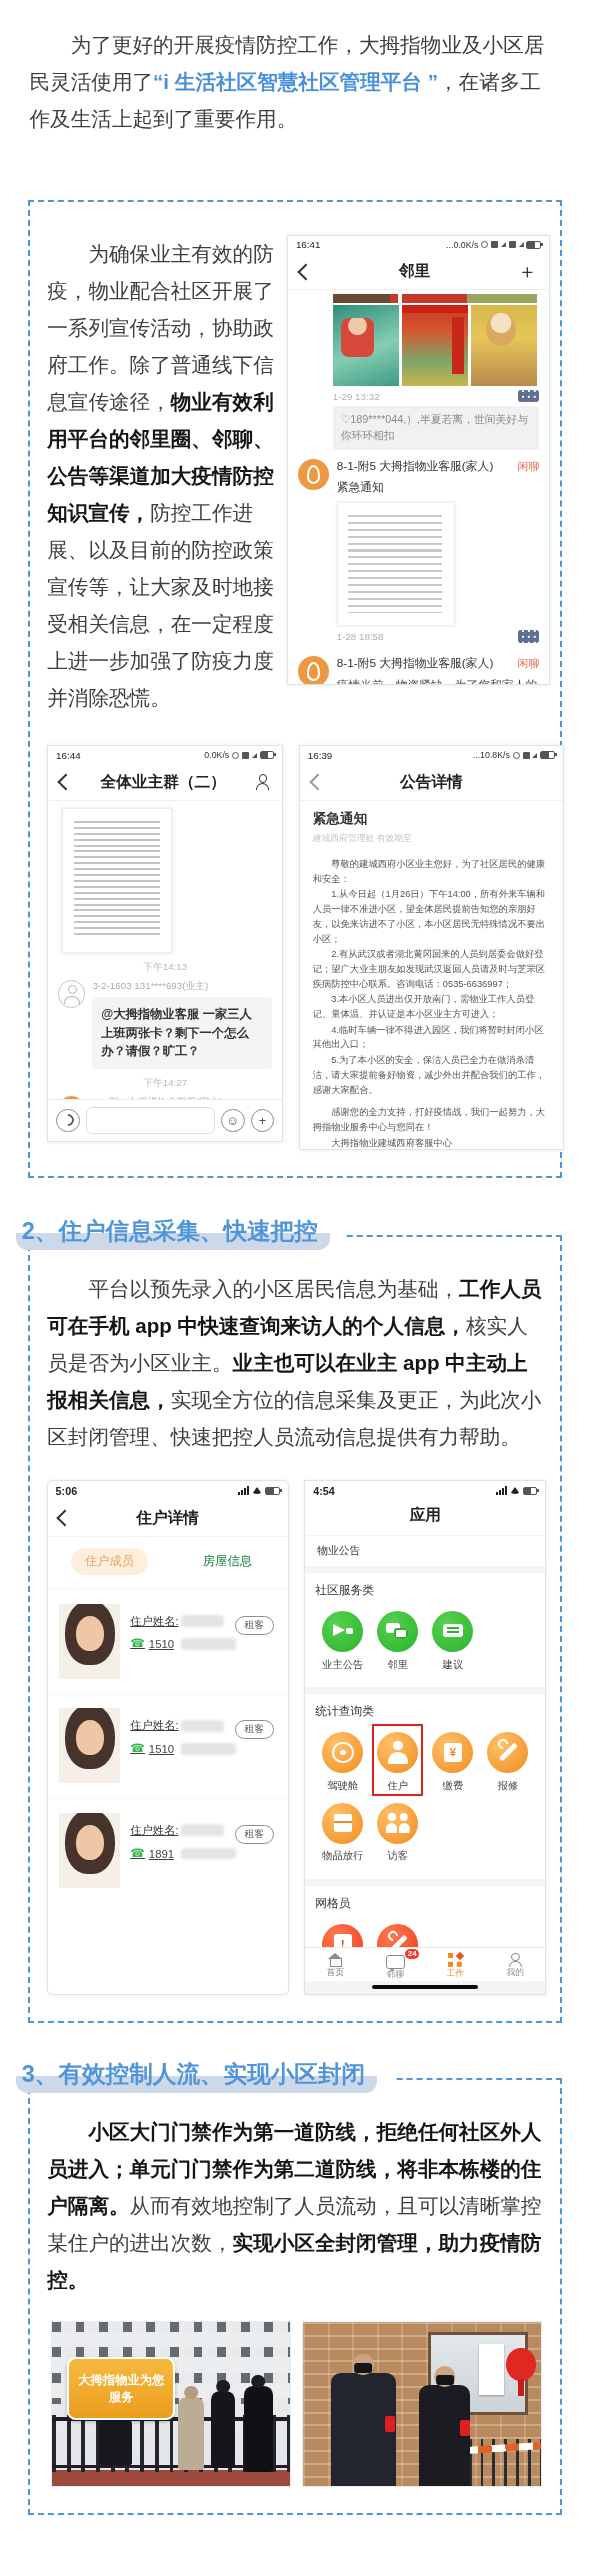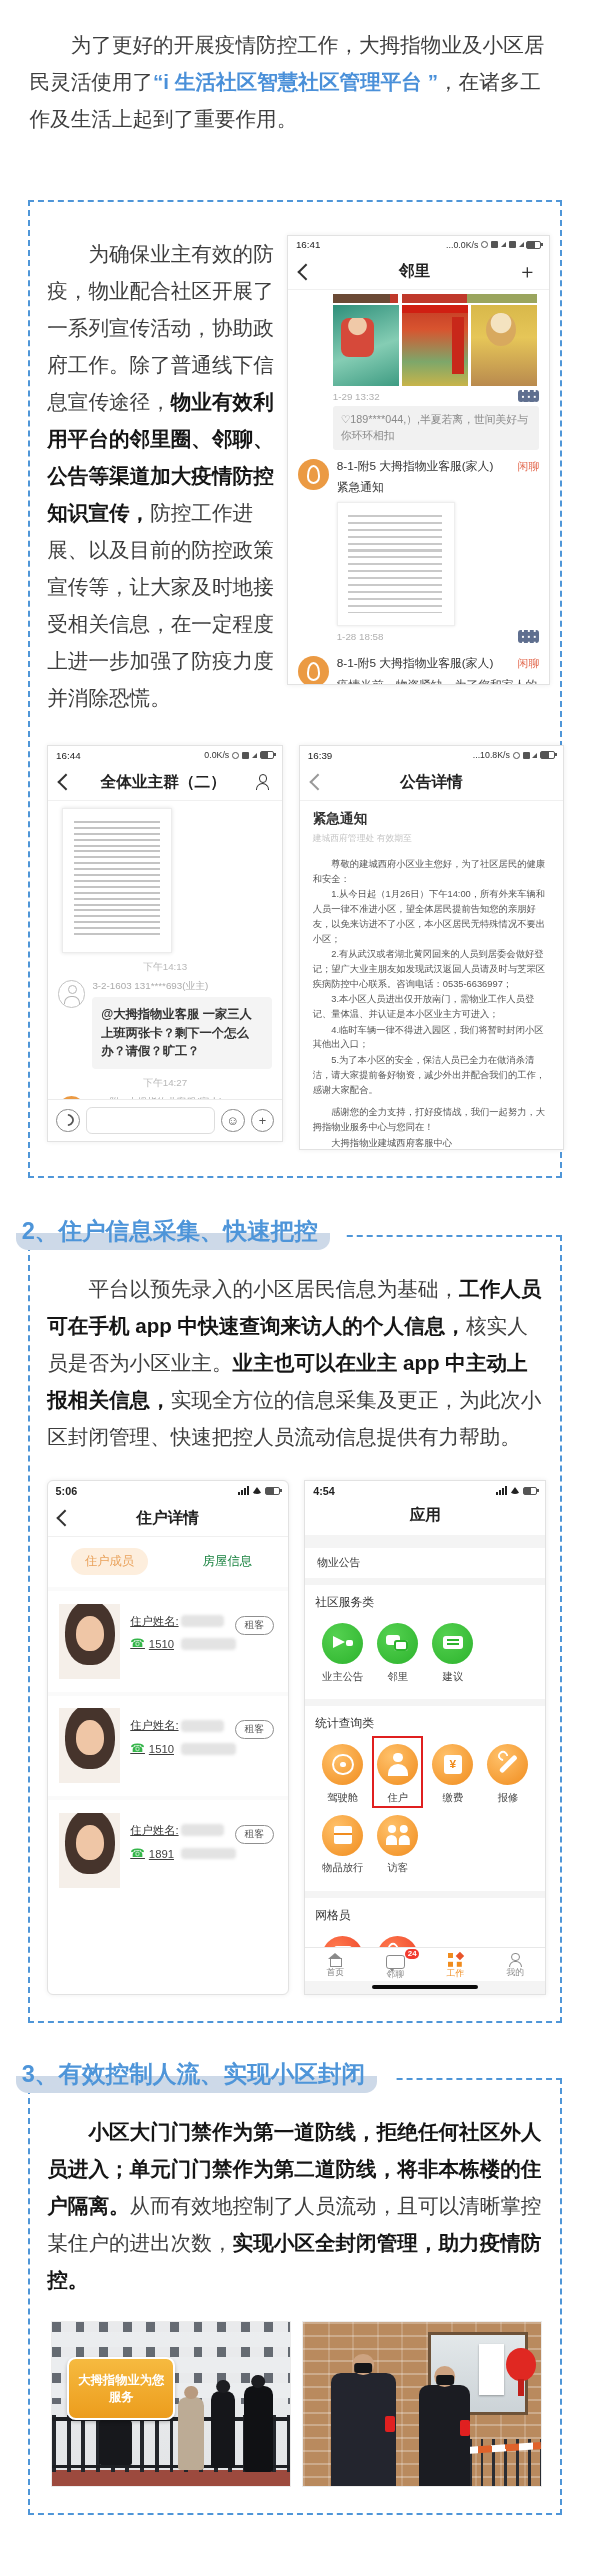--- a/index.html
+++ b/index.html
@@ -148,21 +148,21 @@
   .smudge.v{width:55px;}
   .res-tag{position:absolute;right:2px;top:11.8px;border:1px solid #8f8f8f;border-radius:9.8px;
       padding:2px 8.8px;font-size:9.8px;color:#555;}
   .res-tel{display:flex;align-items:center;gap:3.9px;margin-top:9.8px;font-size:11.3px;color:#444;}
   .tel-g{color:#35b54a;font-size:11.8px;line-height:1;}
 
   
   .phone-app{width:242px;height:515px;background:#f4f4f4;display:flex;flex-direction:column;}
   .phone-app .statusbar,.app-title{background:#fff;}
   .app-title{text-align:center;font-size:15.7px;font-weight:600;padding:3.9px 0 9.8px;color:#222;}
-  .app-notice{background:#fff;padding:7.9px 11.8px;font-size:10.8px;color:#333;margin-top:13px;}
+  .app-notice{background:#fff;padding:7.9px 11.8px;font-size:10.8px;color:#333;margin-top:1px;}
   .app-scroll{flex:1;overflow:hidden;}
   .app-group{background:#fff;margin-top:6.9px;padding:9.8px 9.8px 7.9px;}
   .app-group-title{font-size:11.8px;color:#333;margin-bottom:11.8px;}
   .app-row{display:flex;margin-bottom:7.9px;}
   .app-item{width:25%;display:flex;flex-direction:column;align-items:center;gap:5.9px;position:relative;cursor:pointer;}
   .app-label{font-size:10.3px;color:#444;}
   .hotbox{position:absolute;left:2px;right:2px;top:-7.9px;bottom:-2.9px;border:2.9px solid #e01f1f;}
   .ic{width:41px;height:41px;border-radius:50%;position:relative;}
   .ic-green{background:radial-gradient(circle at 35% 30%,#54d150,#2db32d);}
   .ic-orange{background:radial-gradient(circle at 35% 30%,#ffc16a,#f08c1e);}

